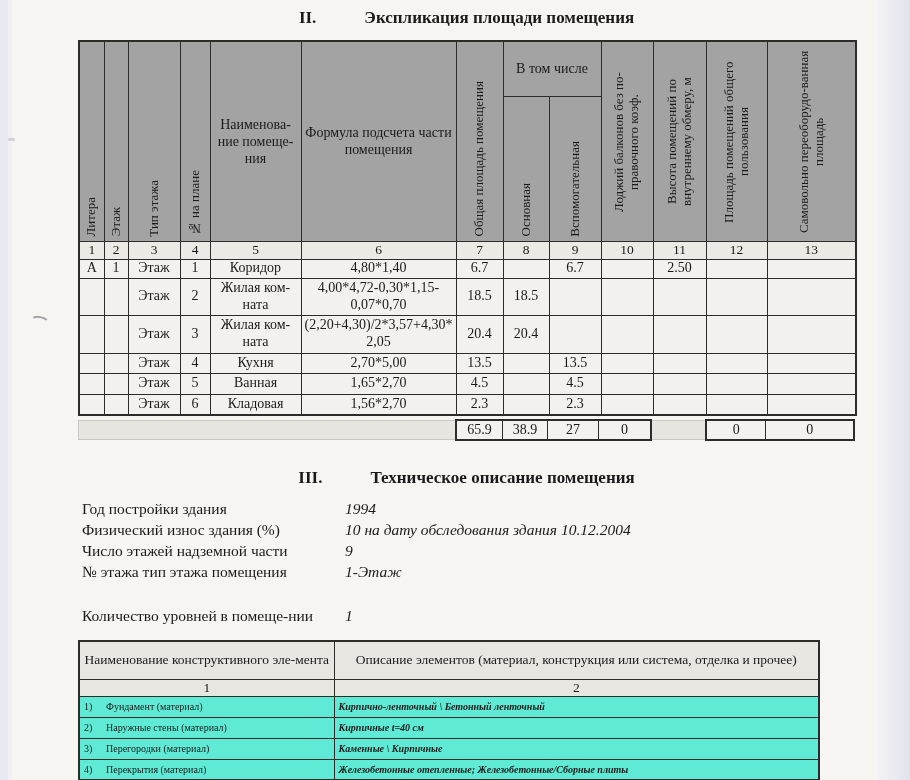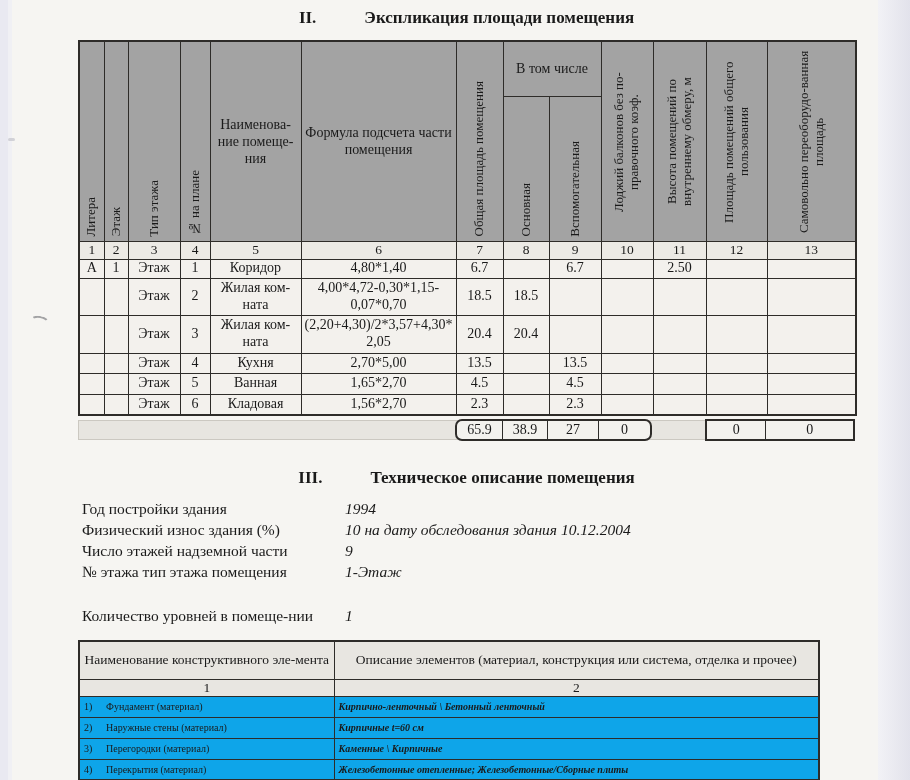--- a/index.html
+++ b/index.html
@@ -41,35 +41,35 @@
   tbody.data td{background:#f3f1ed;text-align:center;font-size:14px;vertical-align:middle;line-height:1.2;}
   tr.r0{height:19px;} tr.r1{height:37px;} tr.r2{height:38px;}
   tr.r3{height:20px;} tr.r4{height:21px;} tr.r5{height:21px;}
   td.ba{word-break:break-all;}
 
   .totals{position:absolute;top:419px;left:78px;width:777px;height:22px;}
   .totals-band{position:absolute;left:0;top:1px;width:777px;height:20px;
     background:#e7e5e0;border:1px solid #cbc8c1;box-sizing:border-box;}
   .tbox{position:absolute;top:0;height:22px;display:flex;background:#f3f2ee;
     border:2px solid #2e2c29;box-sizing:border-box;}
-  .tbox1{left:377px;width:197px;border-radius:7px;}
+  .tbox1{left:377px;width:197px;}
   .tbox2{left:627px;width:150px;}
   .tcell{border-right:1px solid #2e2c29;display:flex;align-items:center;justify-content:center;
     font-size:14px;box-sizing:border-box;}
   .tcell:last-child{border-right:none;}
   .tw47{width:47px;} .tw46{width:46px;} .tw52{width:52px;} .tw61{width:61px;} .tw89{width:89px;}
 
   .kv{position:absolute;left:82px;top:498px;width:640px;font-size:15.5px;}
   .kv-row{display:flex;align-items:flex-end;min-height:21px;line-height:21px;}
   .kv-row.tall{min-height:44px;line-height:21px;}
   .kv-label{width:263px;}
   .kv-value{font-style:italic;}
 
   table.constr{position:absolute;top:640px;left:78px;width:740px;border:2px solid #2e2c29;
-    background:#0ea5e9;}
+    background:#5eead4;}
   table.constr th,table.constr td{border:1px solid #2e2c29;padding:0 4px;}
   table.constr th{background:#e8e6e1;font-weight:normal;font-size:13.5px;line-height:1.3;
     vertical-align:middle;text-align:center;}
   tr.chead{height:38px;}
   tr.cnum{height:17px;}
   tr.cnum td{background:#e8e6e1;text-align:center;font-size:13.5px;}
   tr.crow{height:21px;}
   tr.crow td{font-size:10px;vertical-align:middle;}
   td.cname{padding-left:8px;}
   td.cname .no{display:inline-block;width:22px;}
@@ -292,21 +292,21 @@
         <td>2</td>
       </tr>
     </thead>
     <tbody>
       <tr class="crow">
         <td class="cname"><span class="no">1)</span><span>Фундамент (материал)</span></td>
         <td class="cdesc">Кирпично-ленточный \ Бетонный ленточный</td>
       </tr>
       <tr class="crow">
         <td class="cname"><span class="no">2)</span><span>Наружные стены (материал)</span></td>
-        <td class="cdesc">Кирпичные t=60 см</td>
+        <td class="cdesc">Кирпичные t=40 см</td>
       </tr>
       <tr class="crow">
         <td class="cname"><span class="no">3)</span><span>Перегородки (материал)</span></td>
         <td class="cdesc">Каменные \ Кирпичные</td>
       </tr>
       <tr class="crow">
         <td class="cname"><span class="no">4)</span><span>Перекрытия (материал)</span></td>
         <td class="cdesc">Железобетонные отепленные; Железобетонные/Сборные плиты</td>
       </tr>
     </tbody>

